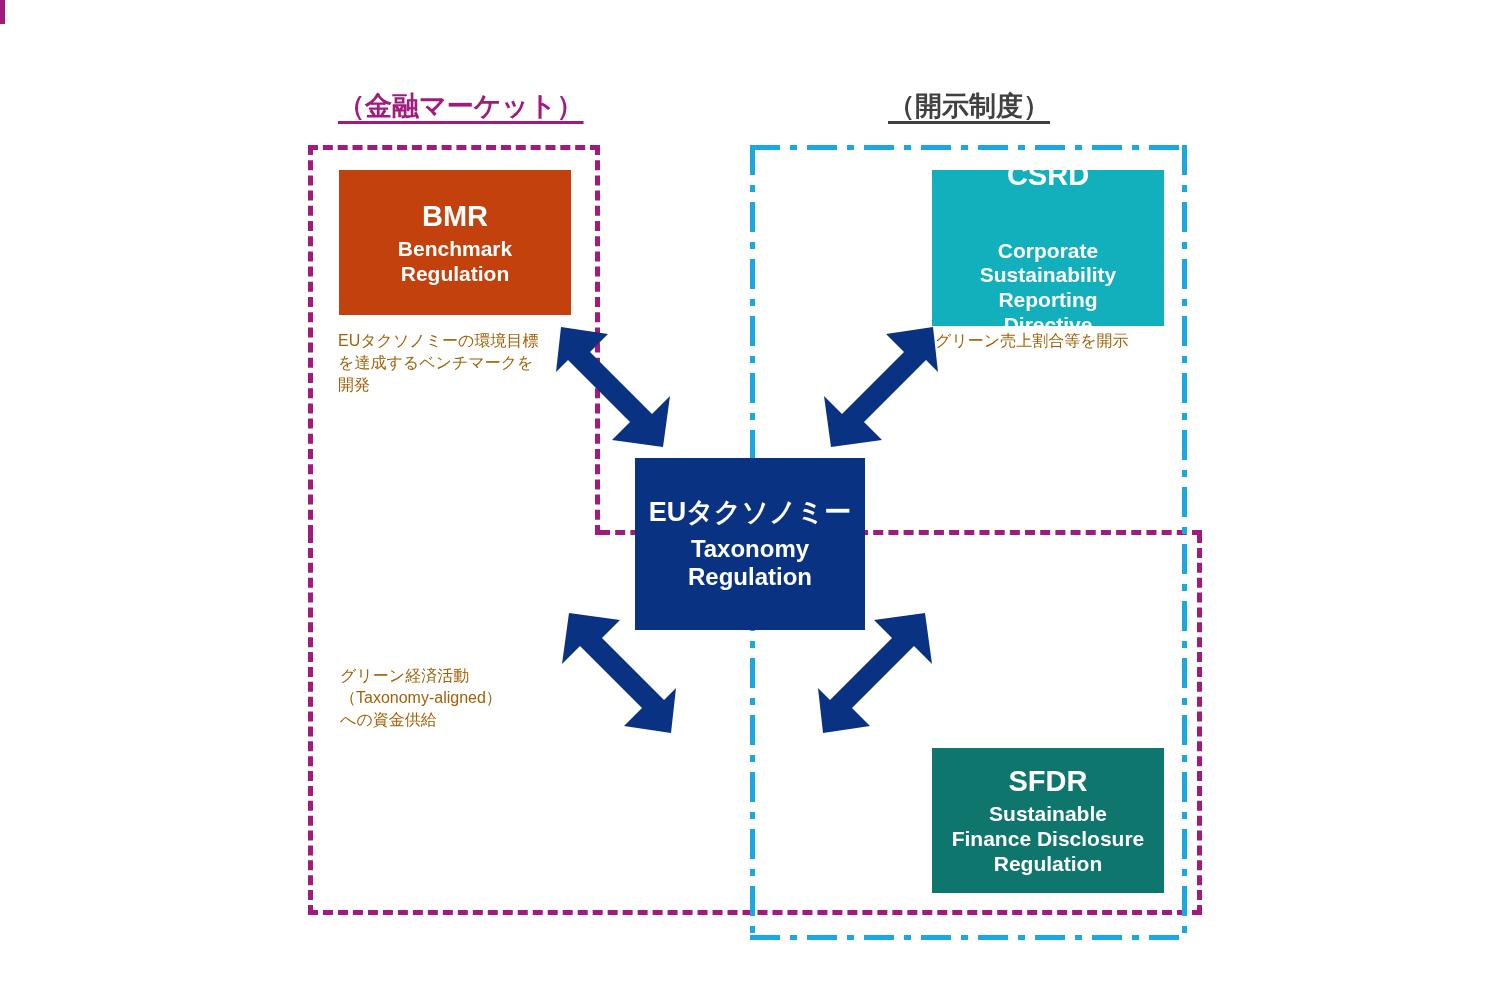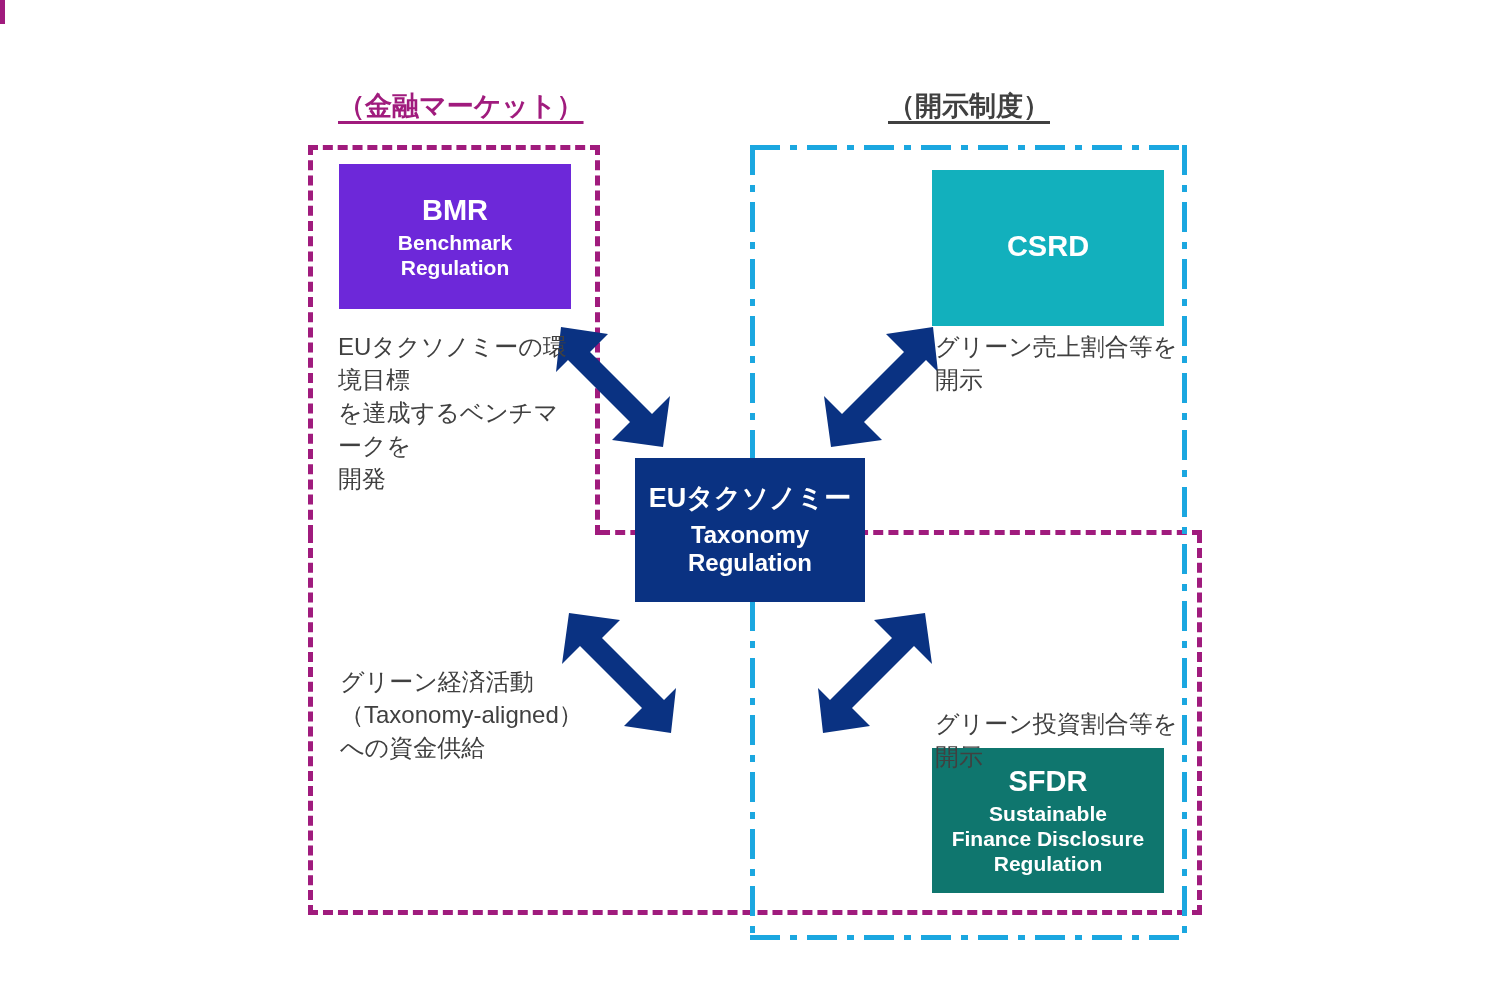--- a/index.html
+++ b/index.html
@@ -120,24 +120,24 @@
     margin-bottom: 4px;
   }
   .node .fullname {
     font-weight: bold;
     font-size: 21px;
     white-space: pre-line;
   }
 
   #node-bmr {
     left: 339px;
-    top: 164px;
+    top: 170px;
     width: 232px;
     height: 145px;
-    background: #6d28d9;
+    background: #c2410c;
   }
   #node-csrd {
     left: 932px;
     top: 170px;
     width: 232px;
     height: 156px;
     background: #12b0bd;
     gap: 42px;
   }
   #node-eugbs {
@@ -151,36 +151,36 @@
     left: 932px;
     top: 748px;
     width: 232px;
     height: 145px;
     background: #0f766e;
   }
   #node-center {
     left: 635px;
     top: 458px;
     width: 230px;
-    height: 144px;
+    height: 172px;
     background: #0a3282;
   }
   #node-center .acronym {
     font-size: 27px;
     margin-bottom: 6px;
   }
   #node-center .fullname {
     font-size: 24px;
   }
 
   
   .caption {
     position: absolute;
-    color: #404040;
-    font-size: 24px;
+    color: #a16207;
+    font-size: 16px;
     line-height: 1.38;
     white-space: pre-line;
   }
   #cap-bmr    { left: 338px; top: 330px; width: 240px; }
   #cap-csrd   { left: 935px; top: 330px; width: 250px; }
   #cap-eugbs  { left: 340px; top: 665px; width: 250px; }
   #cap-sfdr   { left: 935px; top: 707px; width: 250px; }
 
   
   .arrow {
@@ -234,20 +234,24 @@
   </svg>
 
   <div class="node" id="node-bmr">
     <div class="acronym">BMR</div>
     <div class="fullname">Benchmark
 Regulation</div>
   </div>
 
   <div class="node" id="node-csrd">
     <div class="acronym">CSRD</div>
+    <div class="fullname">Corporate
+Sustainability
+Reporting
+Directive</div>
   </div>
 
 
   <div class="node" id="node-sfdr">
     <div class="acronym">SFDR</div>
     <div class="fullname">Sustainable
 Finance Disclosure
 Regulation</div>
   </div>
 
@@ -257,15 +261,14 @@
 Regulation</div>
   </div>
 
   <div class="caption" id="cap-bmr">EUタクソノミーの環境目標
 を達成するベンチマークを
 開発</div>
   <div class="caption" id="cap-csrd">グリーン売上割合等を開示</div>
   <div class="caption" id="cap-eugbs">グリーン経済活動
 （Taxonomy-aligned）
 への資金供給</div>
-  <div class="caption" id="cap-sfdr">グリーン投資割合等を開示</div>
 
 </div>
 
 </body></html>

